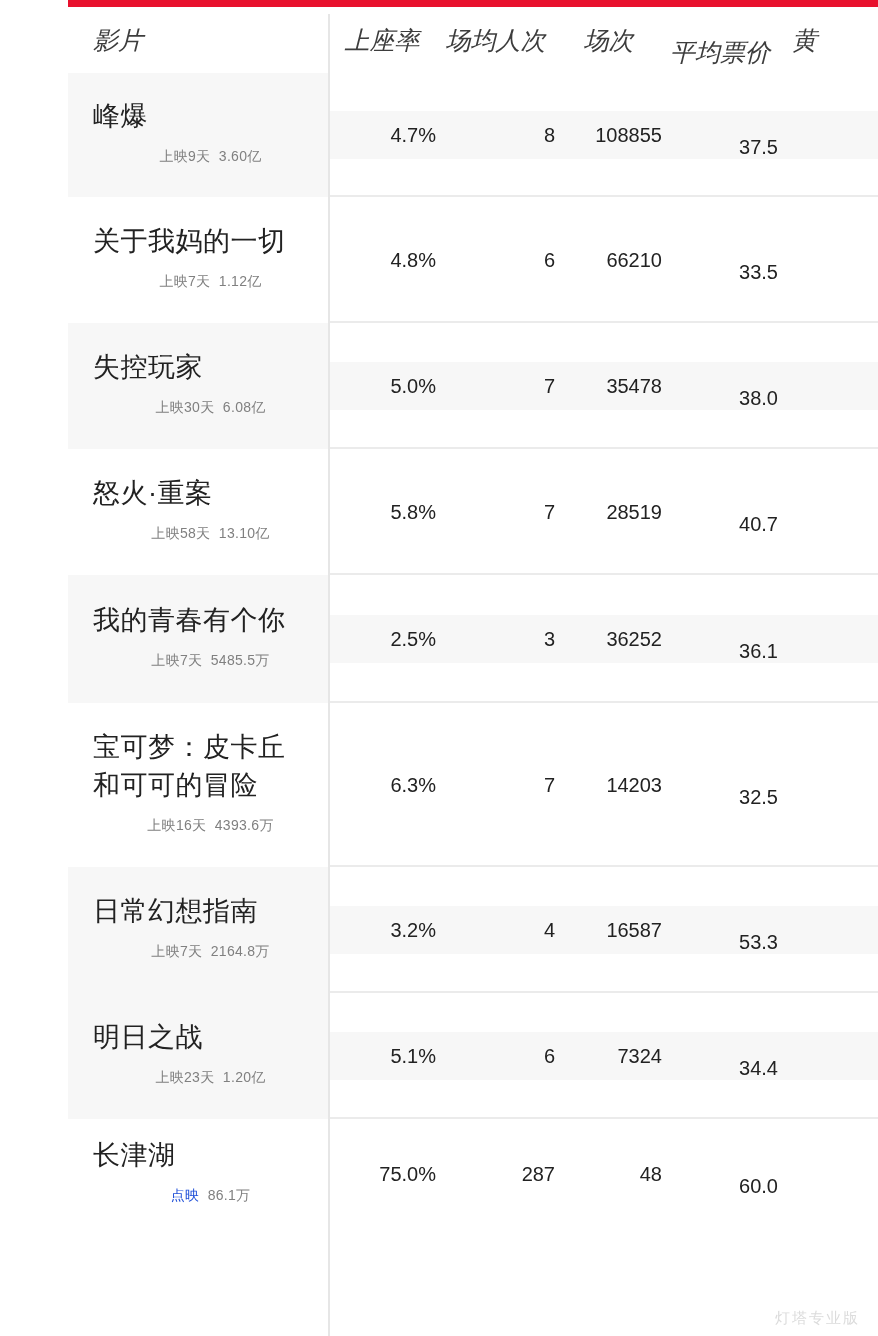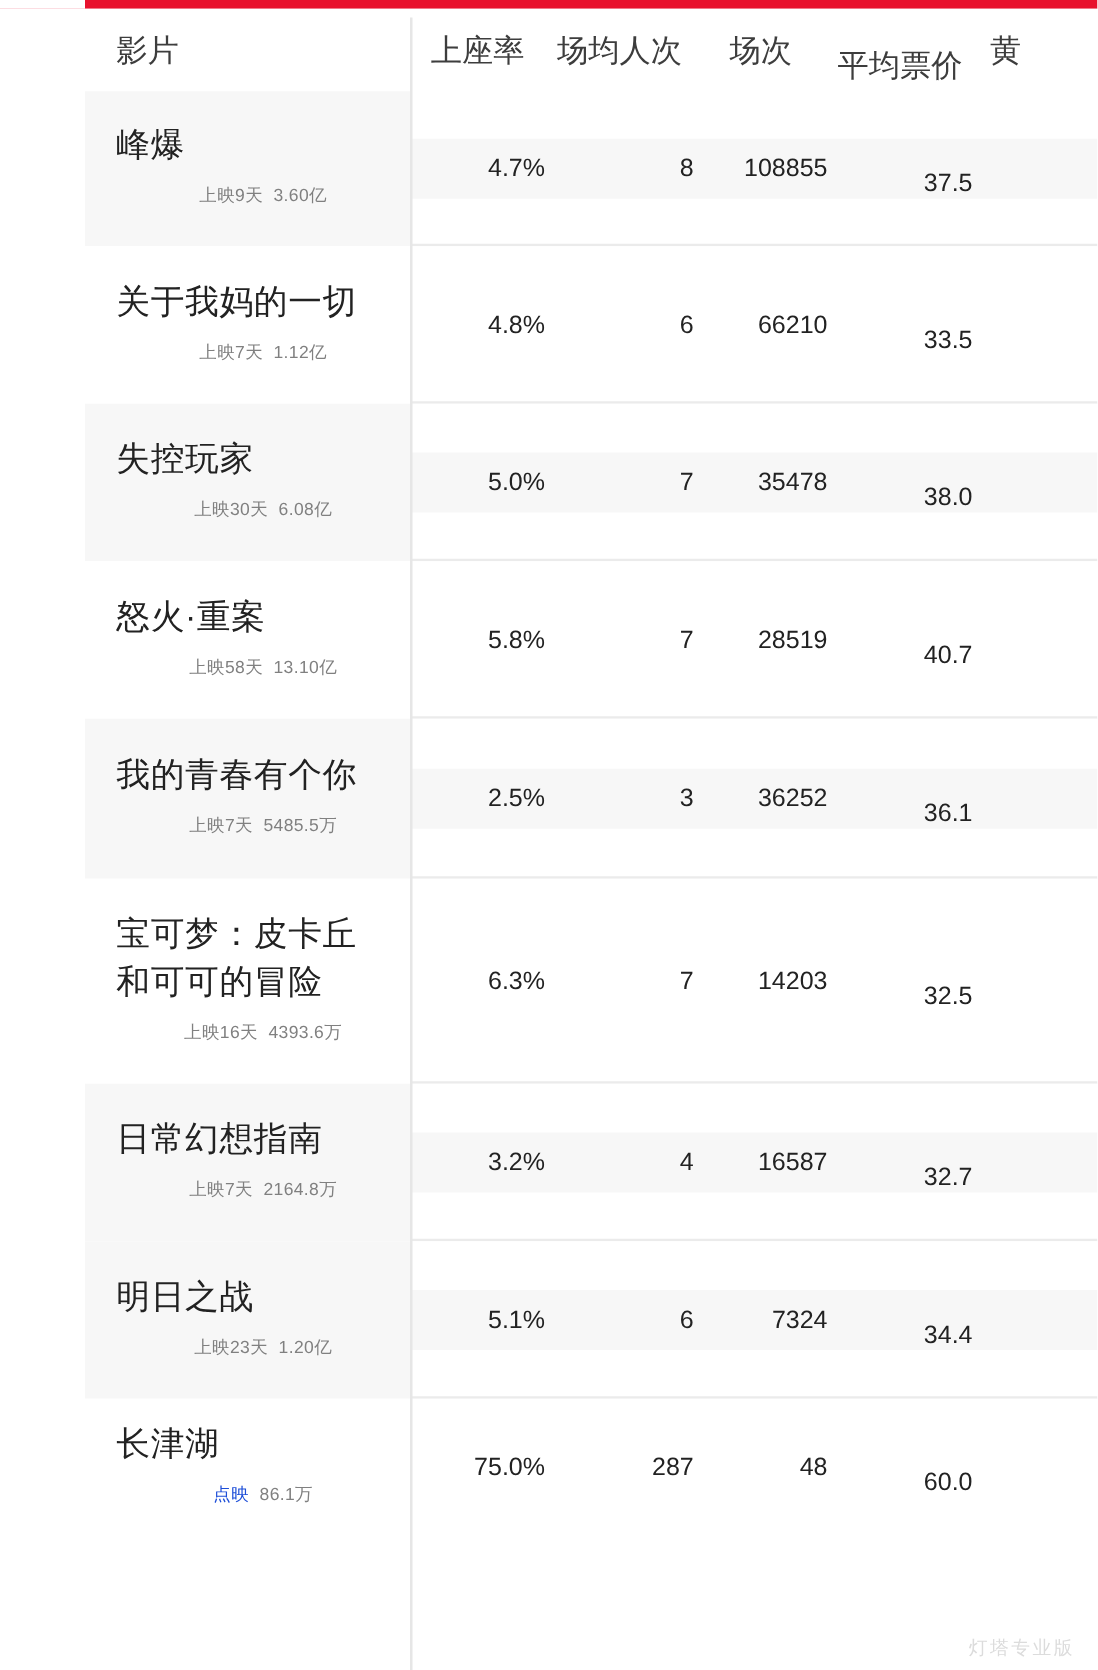--- a/index.html
+++ b/index.html
@@ -36,20 +36,21 @@
     top: 7px; left: 0;
     width: 878px;
   }
 
   
   .thead {
     display: flex;
     align-items: center;
     height: 66px;
     background: #ffffff;
+    font-style: italic;
   }
   .col-film {
     width: 328px;
     flex: 0 0 328px;
     padding-left: 93px;
   }
   .col-num {
     flex: 0 0 auto;
     text-align: center;
   }
@@ -306,21 +307,21 @@
           <div class="film-title">日常幻想指南</div>
           <div class="film-sub">
             <span>上映7天</span>&nbsp;&nbsp;<span>2164.8万</span>
           </div>
         </div>
       </div>
       <div class="numwrap shade">
         <div class="col-num c-rate num">3.2%</div>
         <div class="col-num c-avg num">4</div>
         <div class="col-num c-shows num">16587</div>
-        <div class="col-num c-price num">32.7</div>
+        <div class="col-num c-price num">53.3</div>
         <div class="col-num c-extra num"></div>
       </div>
       <div class="rowline"></div>
     </div>
 
 
     <div class="row alt" style="height:126px">
       <div class="cell-film">
         <div class="cell-film-bg"></div>
         <div class="film-inner">

